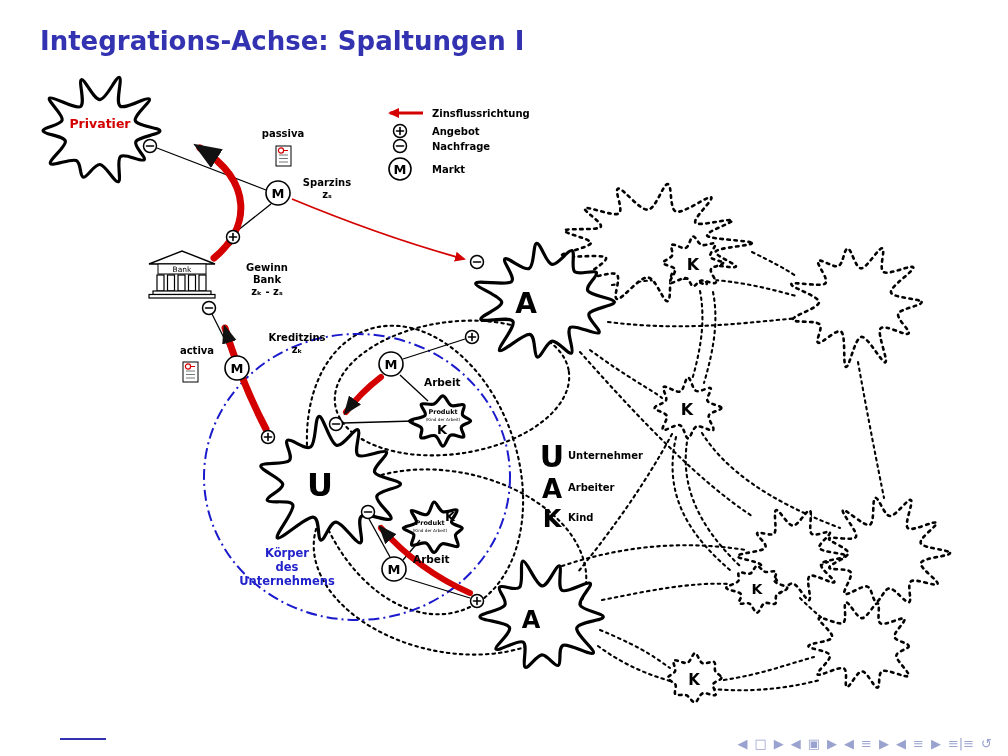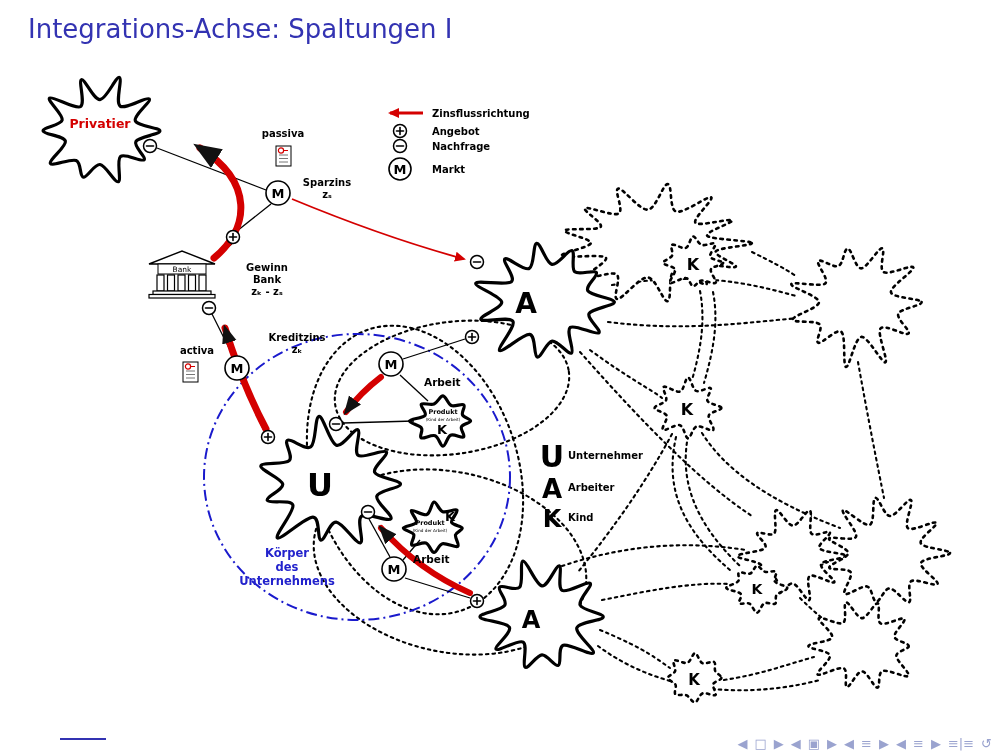--- a/index.html
+++ b/index.html
@@ -1,18 +1,18 @@
 <!DOCTYPE html>
 <html><head>
 <meta charset="utf-8">
 <style>
   html,body{margin:0;padding:0;background:#fff;}
   .slide{position:relative;width:1008px;height:756px;overflow:hidden;background:#fff;
          font-family:"DejaVu Sans",sans-serif;}
-  .title{position:absolute;left:28px;top:14px;margin:0;font-size:26px;font-weight:400;
+  .title{position:absolute;left:28px;top:14px;margin:12px;font-size:26px;font-weight:700;
          color:#3333b2;letter-spacing:0;}
   svg{position:absolute;left:0;top:0;}
   svg text{font-family:"DejaVu Sans",sans-serif;fill:#000;}
   .b{font-weight:bold;}
   .blob{fill:#fff;stroke:#000;stroke-width:3.2;stroke-linejoin:round;}
   .dotted{stroke-width:2.6;stroke-dasharray:2.5 4.5;stroke-linecap:round;}
   .dot{fill:none;stroke:#000;stroke-width:2.1;stroke-dasharray:2.5 4;stroke-linecap:round;}
   .blue-ellipse{fill:none;stroke:#1a1acc;stroke-width:2;stroke-dasharray:11 4 2 4;}
   .link{stroke:#000;stroke-width:1.3;fill:none;}
   .redthick{stroke:#d40000;stroke-width:7;fill:none;stroke-linecap:round;}

